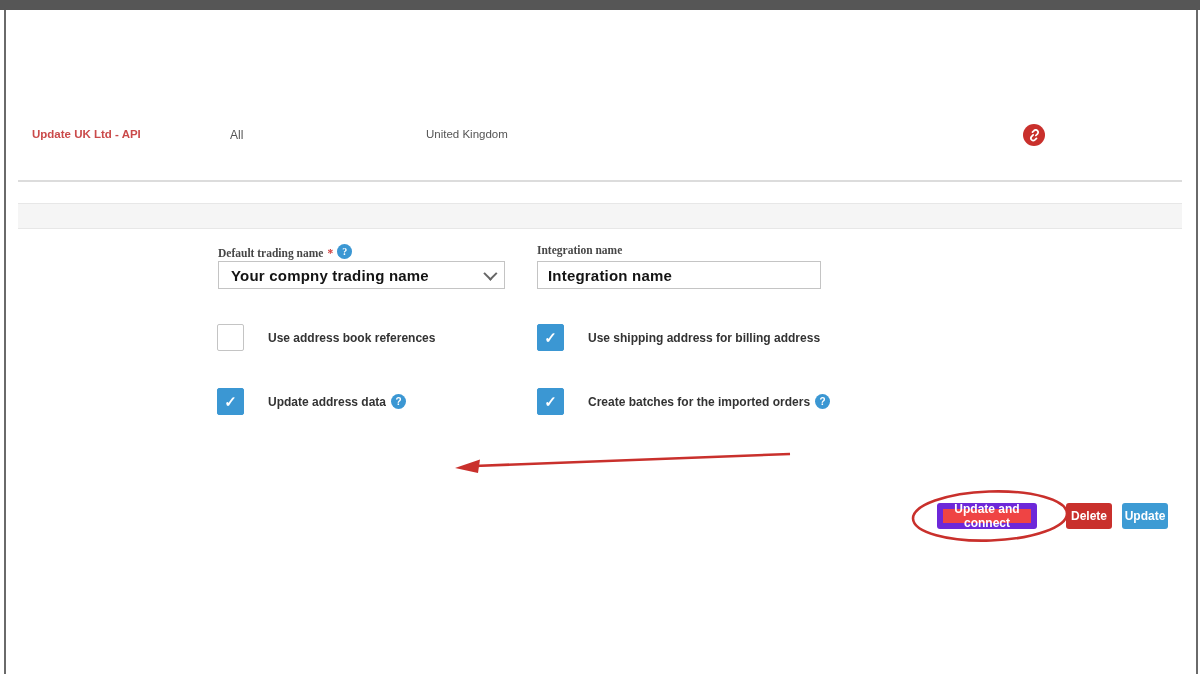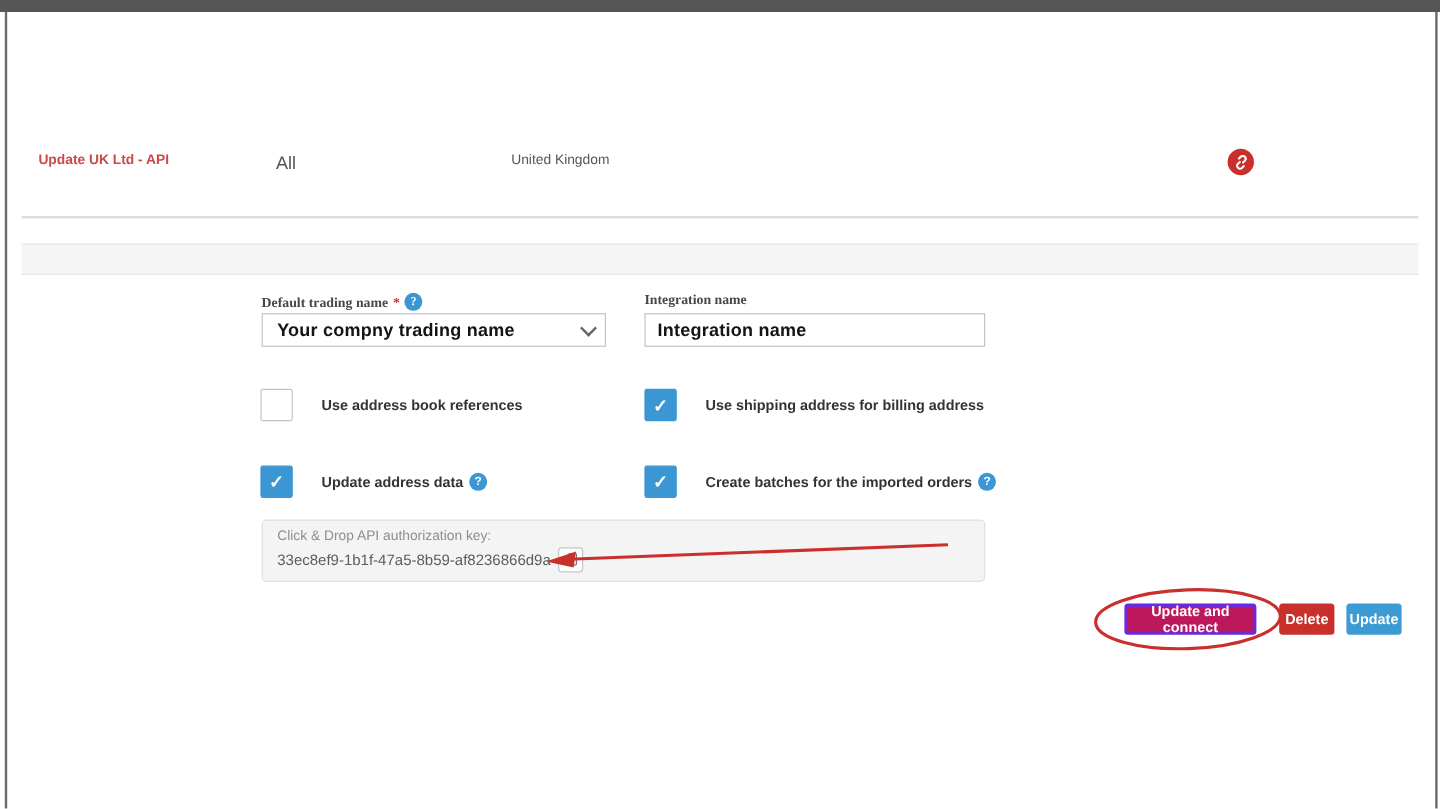--- a/index.html
+++ b/index.html
@@ -7,21 +7,21 @@
     position:relative;width:1200px;height:674px;background:#fff;overflow:hidden;
     font-family:"Liberation Sans",sans-serif;color:#444;
   }
   
   .frame-top{position:absolute;left:0;top:0;width:1200px;height:10px;background:#565656;}
   .frame-left{position:absolute;left:4px;top:10px;bottom:0;width:2px;background:#6a6a6a;}
   .frame-right{position:absolute;right:2px;top:10px;bottom:0;width:2px;background:#6a6a6a;}
 
   
   .row-name{position:absolute;left:32px;top:128px;font-size:11.5px;font-weight:700;color:#ca4a4a;cursor:pointer;}
-  .row-channel{position:absolute;left:230px;top:128px;font-size:15px;color:#555;}
+  .row-channel{position:absolute;left:230px;top:128px;font-size:12px;color:#555;}
   .row-country{position:absolute;left:426px;top:128px;font-size:11.5px;color:#555;text-align:center;}
   .status-dot{
     position:absolute;left:1023px;top:124px;width:22px;height:22px;border-radius:50%;
     background:#c9302c;display:flex;align-items:center;justify-content:center;cursor:pointer;
   }
 
   .divider{position:absolute;left:18px;width:1164px;top:180px;height:2px;background:#dcdcdc;}
   .gray-band{position:absolute;left:18px;width:1164px;top:203px;height:26px;background:#f5f5f5;border-top:1px solid #e7e7e7;border-bottom:1px solid #e7e7e7;box-sizing:border-box;}
 
   
@@ -76,21 +76,21 @@
     width:21px;height:21px;box-sizing:border-box;background:#fff;border:1px solid #c6c6c6;
     border-radius:3px;display:flex;align-items:center;justify-content:center;cursor:pointer;padding:0;
   }
 
   
   .btn{
     position:absolute;top:503px;height:26px;border:none;border-radius:3px;color:#fff;
     font-family:"Liberation Sans",sans-serif;font-size:12px;font-weight:700;cursor:pointer;
     display:flex;align-items:center;justify-content:center;padding:0;
   }
-  .btn-green{left:937px;width:110px;background:#be185d;border:3px solid #6d28d9;box-sizing:border-box;}
+  .btn-green{left:937px;width:100px;background:#ef4444;border:6px solid #6d28d9;box-sizing:border-box;}
   .btn-red{left:1066px;width:46px;background:#c9302c;}
   .btn-blue{left:1122px;width:46px;background:#3d9bd4;}
 
   .annot{position:absolute;left:0;top:0;width:1200px;height:674px;pointer-events:none;z-index:20;}
 </style>
 </head>
 <body>
 
 <div class="page">
 
@@ -146,32 +146,20 @@
   </div>
 
   <div class="cb-item cb-4">
     <span class="cb-box checked">✓</span>
     <span class="cb-label">
       <span>Create batches for the imported orders</span>
       <span class="help-icon">?</span>
     </span>
   </div>
 
-  <div class="key-panel">
-    <div class="key-label">Click &amp; Drop API authorization key:</div>
-    <div class="key-line">
-      <span class="key-value">33ec8ef9-1b1f-47a5-8b59-af8236866d9a</span>
-      <button class="copy-btn">
-        <svg width="13" height="13" viewBox="0 0 20 20">
-          <rect x="7.5" y="2.5" width="10" height="14" rx="1" fill="#fff" stroke="#777" stroke-width="1.6"></rect>
-          <path d="M14 10 H3 M3 10 l3.5 -3 M3 10 l3.5 3" stroke="#777" stroke-width="1.6" fill="none"></path>
-        </svg>
-      </button>
-    </div>
-  </div>
 
   <button class="btn btn-green">Update and connect</button>
   <button class="btn btn-red">Delete</button>
   <button class="btn btn-blue">Update</button>
 
   <svg class="annot" viewBox="0 0 1200 674">
     <line x1="790" y1="454" x2="474" y2="466" stroke="#c9302c" stroke-width="2.6"></line>
     <polygon points="455,468 480,459.5 478,473" fill="#c9302c"></polygon>
     <ellipse cx="990" cy="516" rx="77" ry="24.5" fill="none" stroke="#c9302c" stroke-width="2.6" transform="rotate(-2 990 516)"></ellipse>
   </svg>

